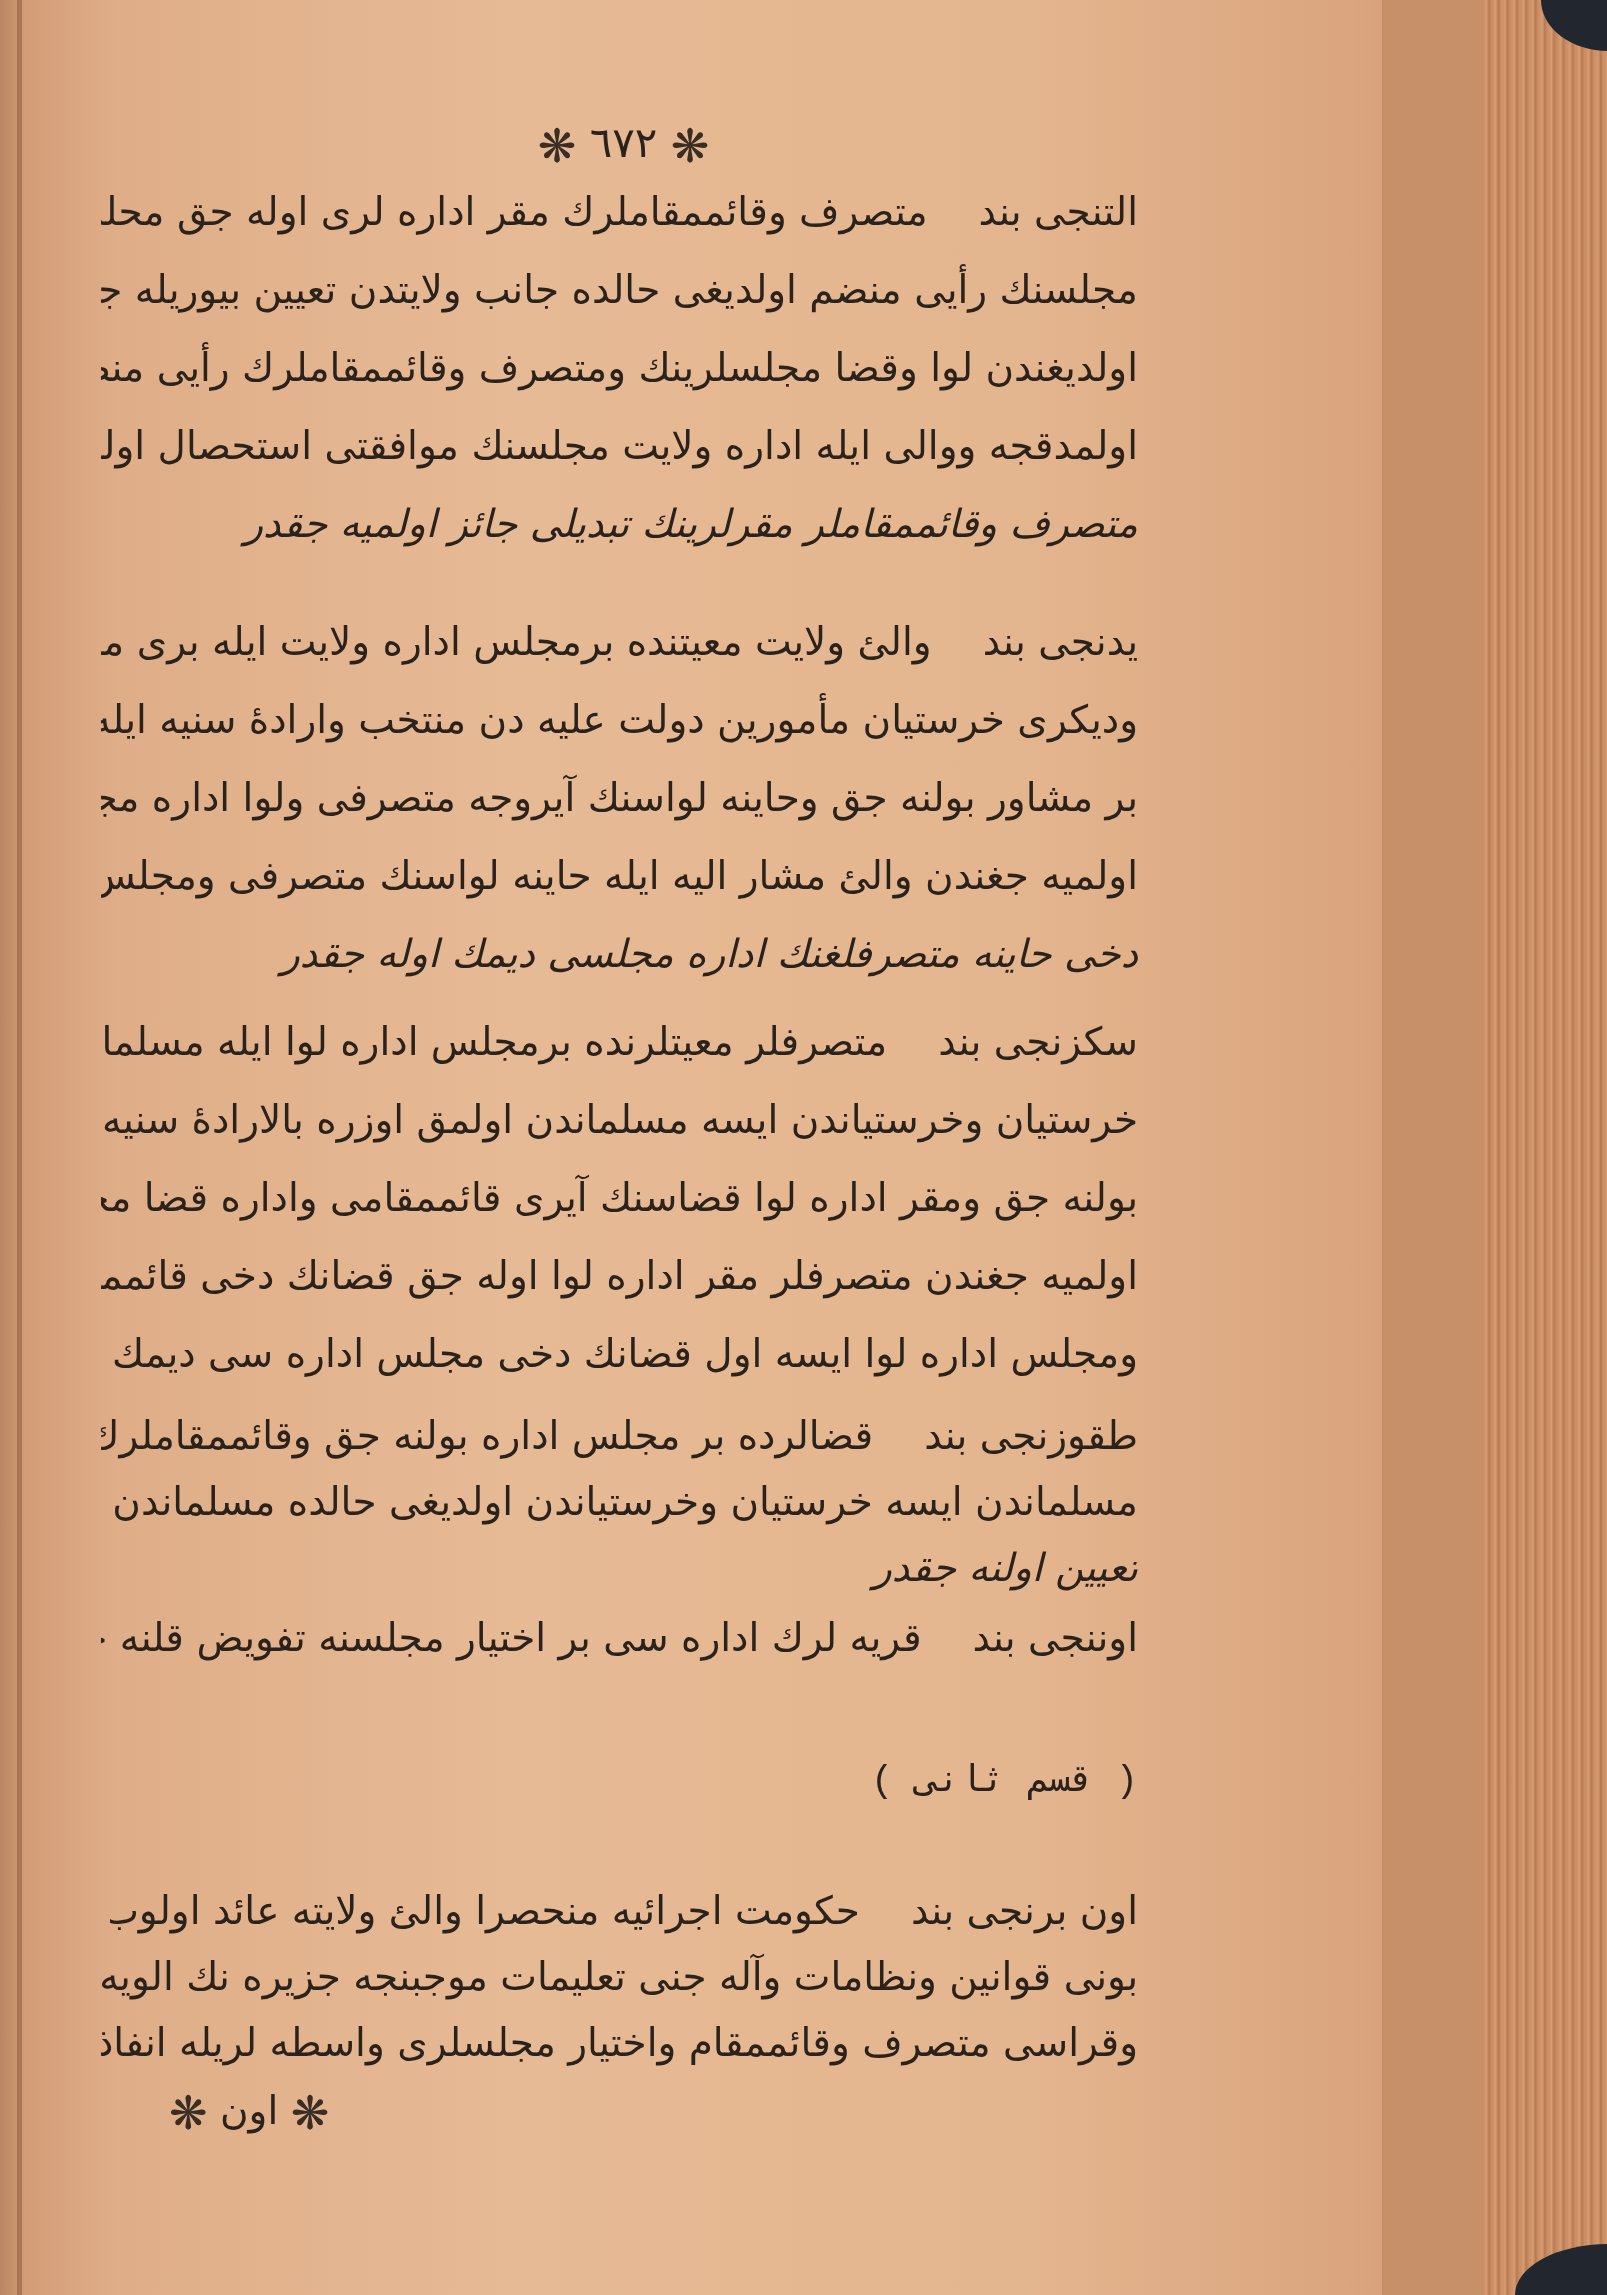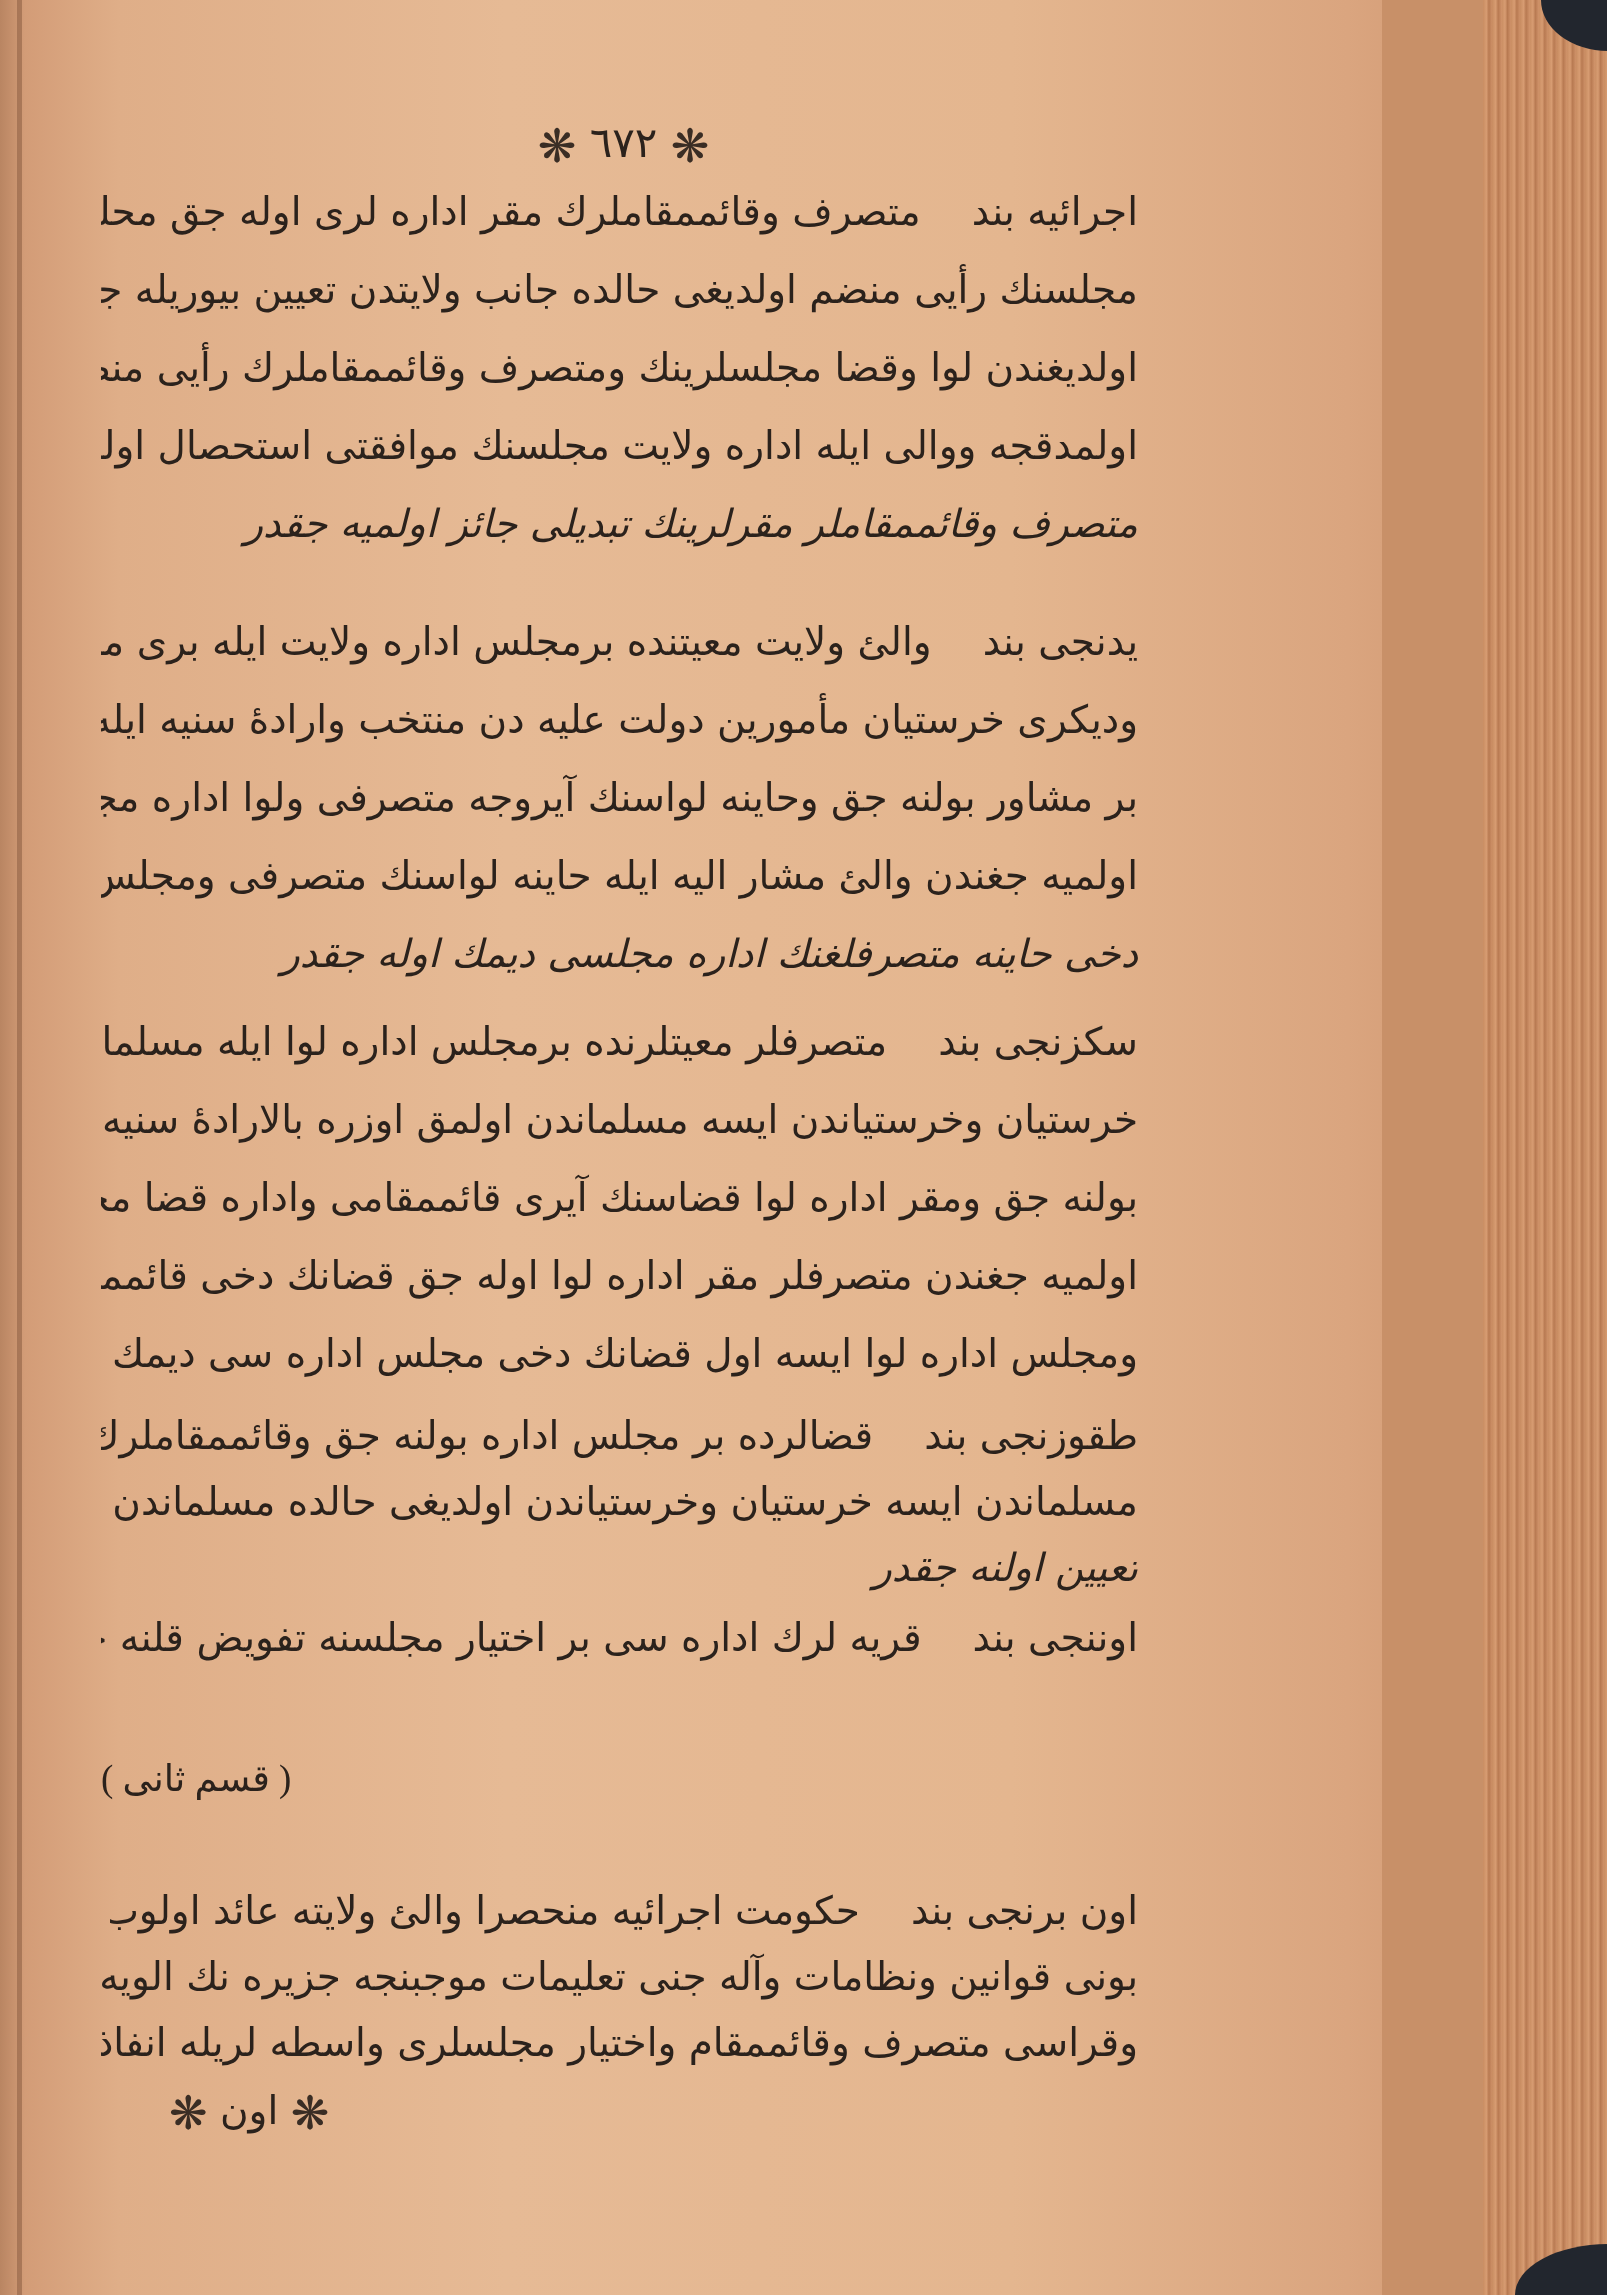--- a/index.html
+++ b/index.html
@@ -35,42 +35,42 @@
     font-family:"DejaVu Sans", sans-serif;
   }
   .line { display:block; white-space:nowrap; overflow:hidden; height:78px; }
   .line.short { text-align:right; text-align-last:right;font-style:italic; }
   .page-number {
     position:absolute; left:531px; top:118px; width:185px; text-align:center;
     font-size:42px; color:#2b221c; font-family:"DejaVu Sans", sans-serif;
   }
   .ornament { display:inline-block; font-size:46px; color:#3a2d24; vertical-align:middle; }
   .heading {
-    position:absolute; left:101px; width:1037px; text-align:left; direction:rtl;
-    color:#2b221c; font-size:37px; font-family:Liberation Serif, serif;
+    position:absolute; left:101px; width:1037px; text-align:right; direction:rtl;
+    color:#2b221c; font-size:37px; font-family:Liberation Mono, monospace;
   }
   .catchword {
     position:absolute; left:169px; top:2086px; width:185px; 
     font-size:39px; color:#2b221c; font-family:"DejaVu Sans", sans-serif;
   }
   .article-label { margin-left:51px; }
 </style>
 </head>
 <body>
 
 <div class="page">
 
   <div class="page-number">
     <span class="ornament">❋</span>
     <span>٦٧٢</span>
     <span class="ornament">❋</span>
   </div>
 
   <div class="text-block" style="top:173px;">
-    <span class="line"><span class="article-label">اجرائیه بند</span><span>متصرف وقائممقاملرك مقر اداره لری اوله جق محللر اداره ولایت</span></span>
+    <span class="line"><span class="article-label">التنجی بند</span><span>متصرف وقائممقاملرك مقر اداره لری اوله جق محللر اداره ولایت</span></span>
     <span class="line">مجلسنك رأیی منضم اولدیغی حالده جانب ولایتدن تعیین بیوریله جق</span>
     <span class="line">اولدیغندن لوا وقضا مجلسلرینك ومتصرف وقائممقاملرك رأیی منضم</span>
     <span class="line">اولمدقجه ووالی ایله اداره ولایت مجلسنك موافقتی استحصال اولنمدقجه</span>
     <span class="line short">متصرف وقائممقاملر مقرلرینك تبدیلی جائز اولمیه جقدر</span>
   </div>
 
   <div class="text-block" style="top:603px;">
     <span class="line"><span class="article-label">یدنجی بند</span><span>والئ ولایت معیتنده برمجلس اداره ولایت ایله بری مسلمان</span></span>
     <span class="line">ودیکری خرستیان مأمورین دولت علیه دن منتخب وارادهٔ سنیه ایله منصوب</span>
     <span class="line">بر مشاور بولنه جق وحاینه لواسنك آیروجه متصرفی ولوا اداره مجلسی</span>

